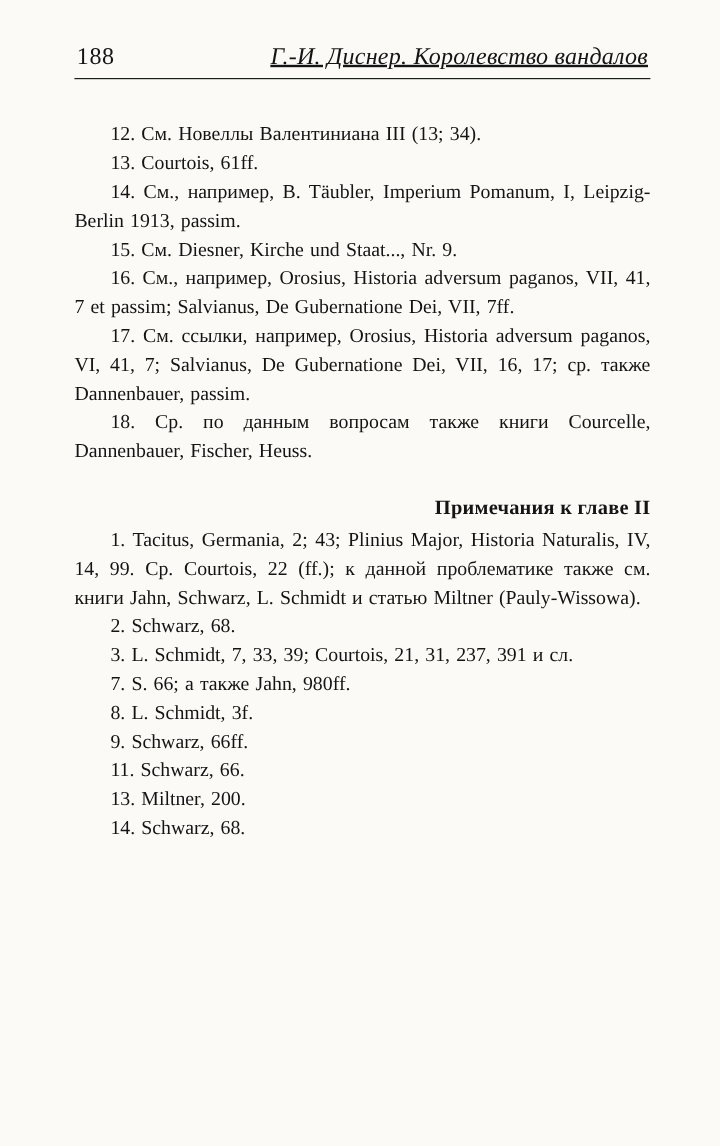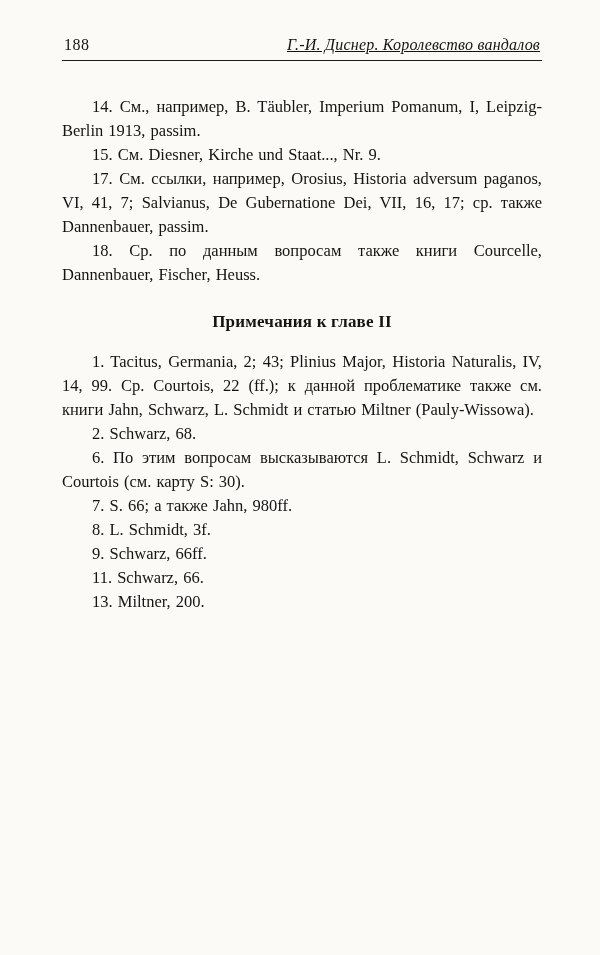--- a/index.html
+++ b/index.html
@@ -16,21 +16,21 @@
     background: #fbfaf7;
     color: #141414;
     font-family: "Liberation Serif", "DejaVu Serif", serif;
     padding: 36px 58px 18px 62px;
     overflow: hidden;
   }
   .page-header {
     display: flex;
     justify-content: space-between;
     align-items: baseline;
-    font-size: 16px;
+    font-size: 20px;
     padding: 0 2px 4px 2px;
   }
   .page-num {
     font-style: normal;
     letter-spacing: 0.5px;
   }
   .running-title {
     font-style: italic;
     letter-spacing: 0.2px;
     text-decoration: underline;
@@ -47,49 +47,53 @@
     margin: 0;
     font-size: 16.5px;
     line-height: 24px;
     text-align: justify;
     text-indent: 30px;
     word-spacing: 1px;
   }
   .chapter-heading {
     font-size: 17px;
     font-weight: bold;
-    text-align: center;
+    text-align: right;
     text-indent: 0;
-    margin: 25px 0 18px 0;
+    margin: 25px 0 5px 0;
     letter-spacing: 0.2px;
   }
 </style>
 </head>
 <body>
 
 <div class="page">
 
   <header class="page-header">
     <span class="page-num">188</span>
     <span class="running-title">Г.-И. Диснер. Королевство вандалов</span>
   </header>
   <hr class="header-rule">
 
   <main class="content">
 
+    <p class="note">12. См. Новеллы Валентиниана III (13; 34).</p>
+    <p class="note">13. Courtois, 61ff.</p>
     <p class="note">14. См., например, B. Täubler, Imperium Pomanum, I, Leipzig-Berlin 1913, passim.</p>
     <p class="note">15. См. Diesner, Kirche und Staat..., Nr. 9.</p>
+    <p class="note">16. См., например, Orosius, Historia adversum paganos, VII, 41, 7 et passim; Salvianus, De Gubernatione Dei, VII, 7ff.</p>
     <p class="note">17. См. ссылки, например, Orosius, Historia adversum paganos, VI, 41, 7; Salvianus, De Gubernatione Dei, VII, 16, 17; ср. также Dannenbauer, passim.</p>
     <p class="note">18. Ср. по данным вопросам также книги Courcelle, Dannenbauer, Fischer, Heuss.</p>
 
     <h2 class="chapter-heading">Примечания к главе II</h2>
 
     <p class="note">1. Tacitus, Germania, 2; 43; Plinius Major, Historia Naturalis, IV, 14, 99. Ср. Courtois, 22 (ff.); к данной проблематике также см. книги Jahn, Schwarz, L. Schmidt и статью Miltner (Pauly-Wissowa).</p>
     <p class="note">2. Schwarz, 68.</p>
-    <p class="note">6. По этим вопросам высказываются L. Schmidt, Schwarz и Courtois (см. карту S: 30).</p>
+    <p class="note">3. L. Schmidt, 7, 33, 39; Courtois, 21, 31, 237, 391 и сл.</p>
     <p class="note">7. S. 66; а также Jahn, 980ff.</p>
     <p class="note">8. L. Schmidt, 3f.</p>
     <p class="note">9. Schwarz, 66ff.</p>
     <p class="note">11. Schwarz, 66.</p>
     <p class="note">13. Miltner, 200.</p>
+    <p class="note">14. Schwarz, 68.</p>
 
   </main>
 </div>
 
 </body></html>

